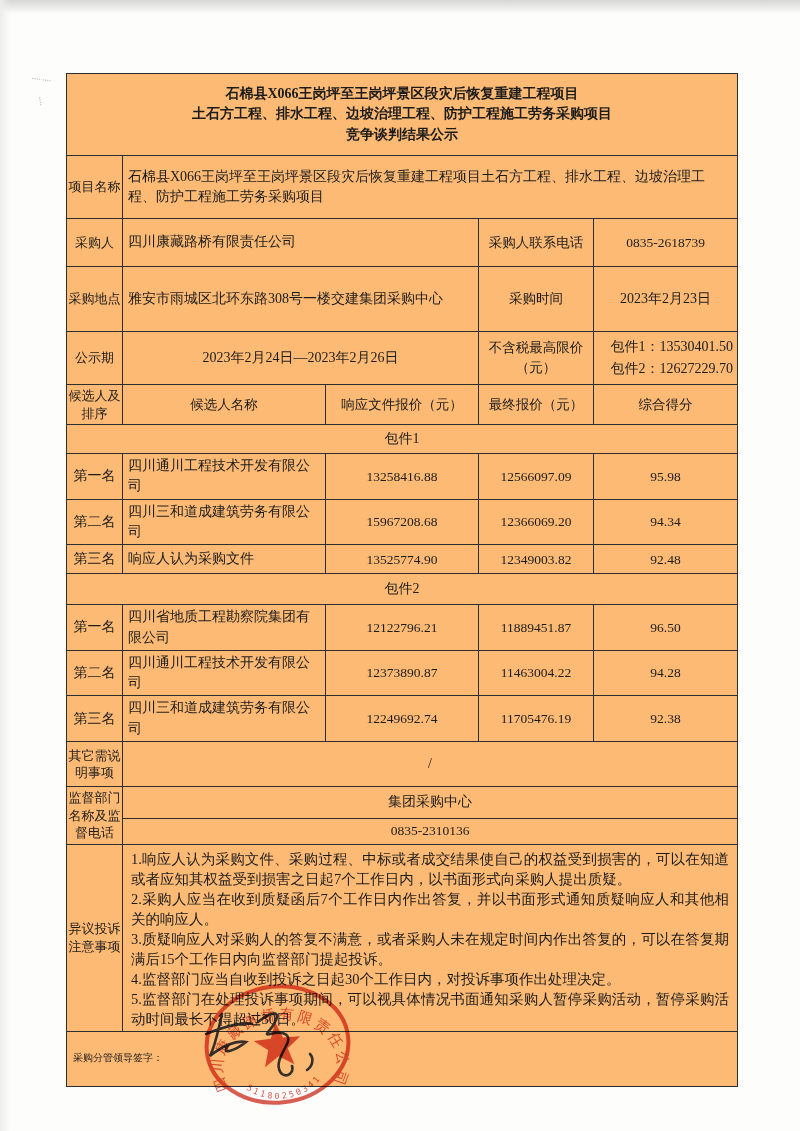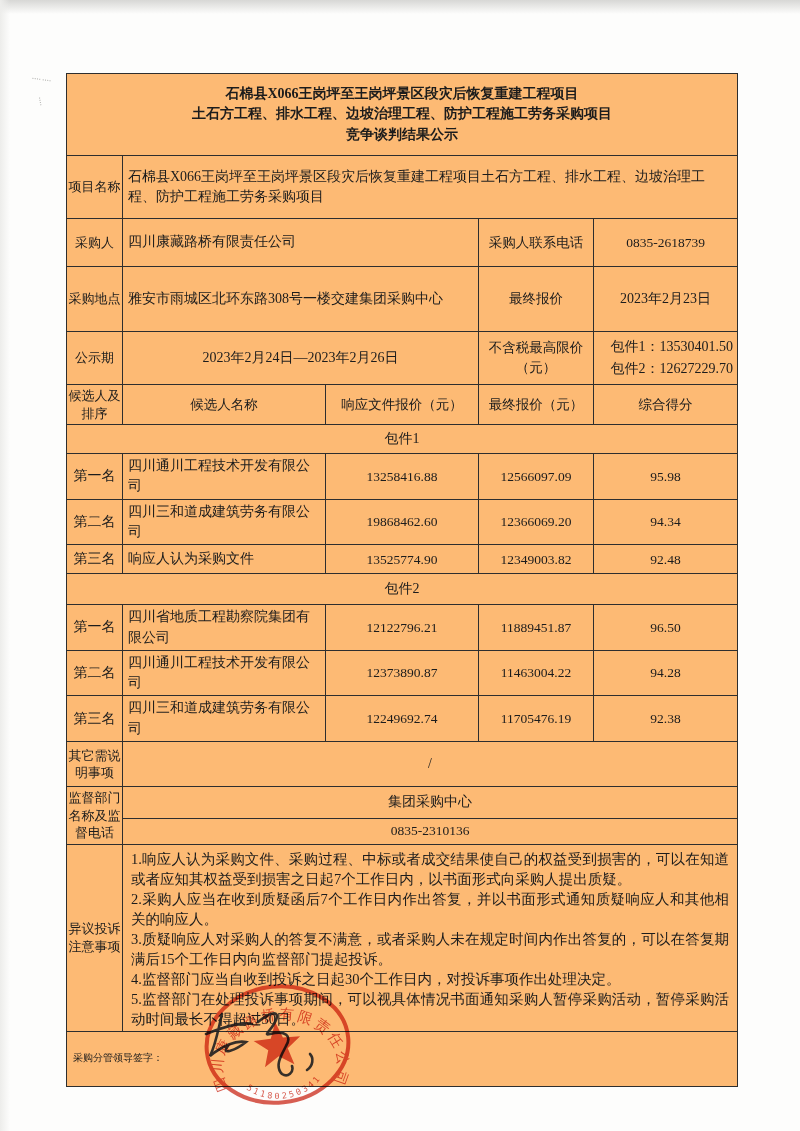--- a/index.html
+++ b/index.html
@@ -92,21 +92,21 @@
   <tr style="height:48px">
     <td class="lbl">采购人</td>
     <td colspan="2">四川康藏路桥有限责任公司</td>
     <td class="hdr">采购人联系电话</td>
     <td class="num">0835-2618739</td>
   </tr>
 
   <tr style="height:65px">
     <td class="lbl">采购地点</td>
     <td colspan="2">雅安市雨城区北环东路308号一楼交建集团采购中心</td>
-    <td class="hdr">最终报价</td>
+    <td class="hdr">采购时间</td>
     <td class="ctr">2023年2月23日</td>
   </tr>
 
   <tr style="height:53px">
     <td class="lbl">公示期</td>
     <td colspan="2" class="ctr">2023年2月24日—2023年2月26日</td>
     <td class="hdr">不含税最高限价（元）</td>
     <td class="small">
       <div>包件1：13530401.50</div>
       <div>包件2：12627229.70</div>
@@ -127,21 +127,21 @@
   <tr style="height:45px">
     <td class="ctr">第一名</td>
     <td>四川通川工程技术开发有限公司</td>
     <td class="num">13258416.88</td>
     <td class="num">12566097.09</td>
     <td class="num">95.98</td>
   </tr>
   <tr style="height:44px">
     <td class="ctr">第二名</td>
     <td>四川三和道成建筑劳务有限公司</td>
-    <td class="num">19868462.60</td>
+    <td class="num">15967208.68</td>
     <td class="num">12366069.20</td>
     <td class="num">94.34</td>
   </tr>
   <tr style="height:29px">
     <td class="ctr">第三名</td>
     <td>响应人认为采购文件</td>
     <td class="num">13525774.90</td>
     <td class="num">12349003.82</td>
     <td class="num">92.48</td>
   </tr>

